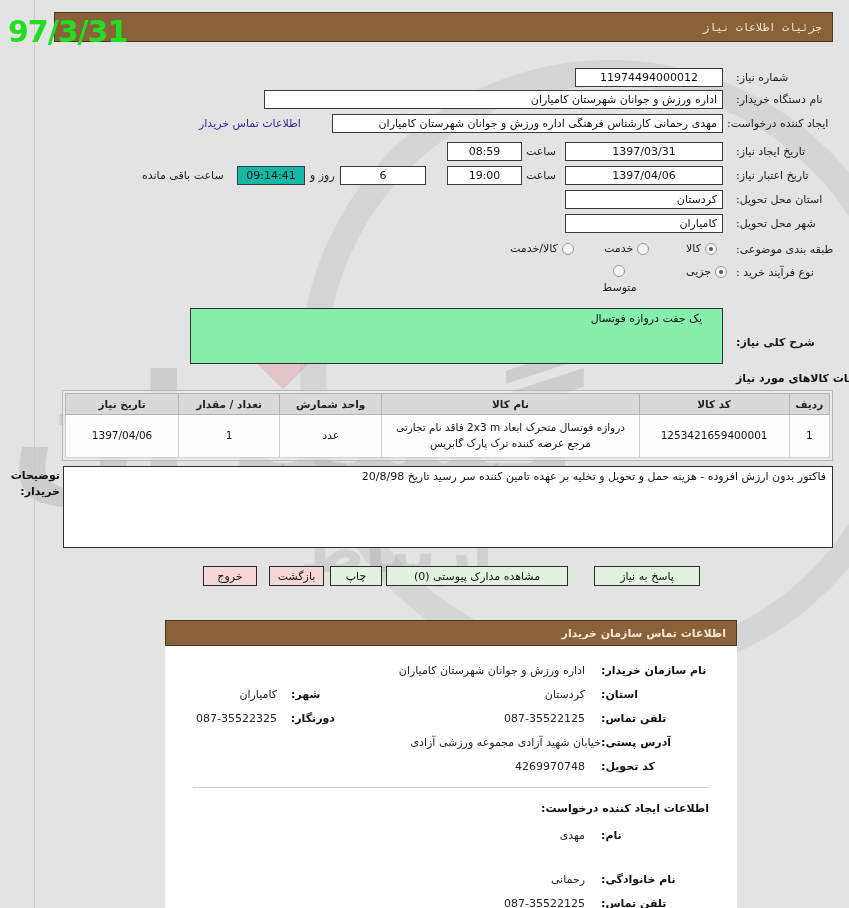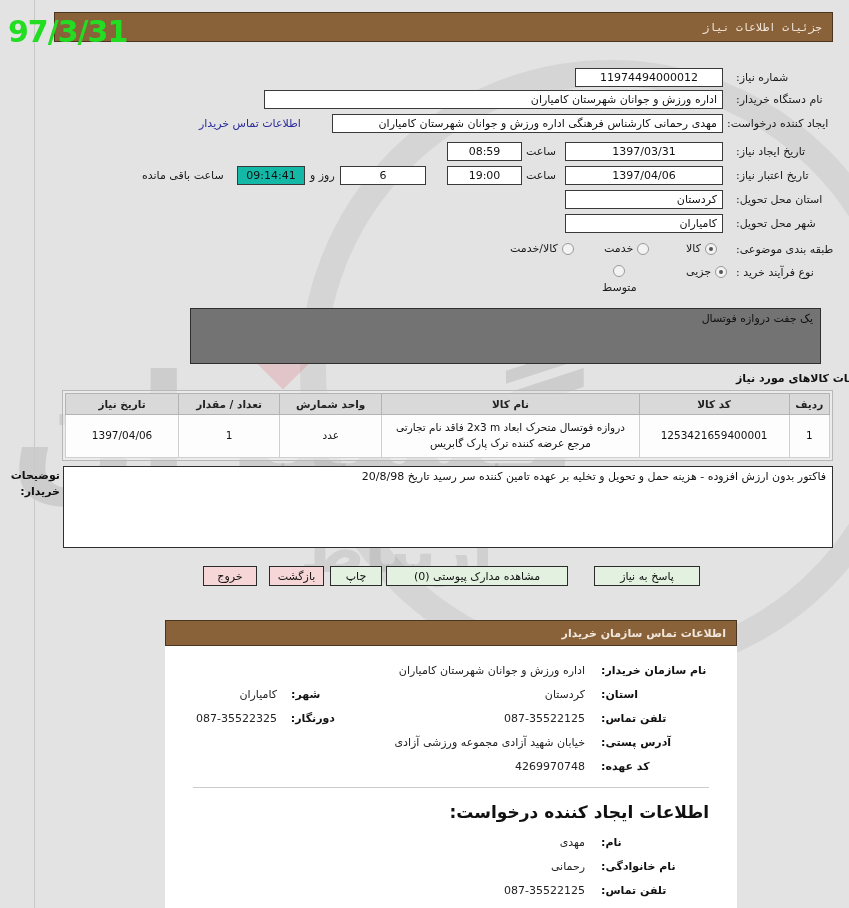--- a/index.html
+++ b/index.html
@@ -283,21 +283,21 @@
   .cvalue {
     color: #222;
     white-space: nowrap;
   }
   .divider {
     border-top: 1px solid #cccccc;
     margin: 14px 0 14px 0;
   }
   .sub-heading {
     font-weight: bold;
-    font-size: 17px;
+    font-size: 11px;
     color: #111;
     margin-bottom: 14px;
   }
 </style>
 </head>
 <body>
 
 <div class="watermark-layer">
   <div class="wm-arc"></div>
   <div class="wm-diamond"></div>
@@ -368,21 +368,21 @@
     <div class="radio-wrap" style="position:absolute; left:686px; top:265px;">
       <span class="radio checked"></span>
       <span class="radio-label">جزیی</span>
     </div>
     <div class="radio-wrap" style="position:absolute; left:602px; top:265px;flex-direction:column;">
       <span class="radio"></span>
       <span class="radio-label">متوسط</span>
     </div>
 
     <div class="flabel" style="position:absolute; left:736px; top:336px; font-weight:bold;">شرح کلی نیاز:</div>
-    <div style="position:absolute; left:190px; top:308px; width:631px; height:56px; background:#737373; border:1px solid #2f2f2f; box-sizing:border-box; padding:3px 7px; font-size:11px; text-align:right;">یک جفت دروازه فوتسال</div>
+    <div style="position:absolute; left:190px; top:308px; width:533px; height:56px; background:#86efac; border:1px solid #2f2f2f; box-sizing:border-box; padding:3px 20px; font-size:11px; text-align:right;">یک جفت دروازه فوتسال</div>
 
     <div class="section-heading" style="left:736px; top:372px;">اطلاعات کالاهای مورد نیاز</div>
   </div>
 
   <div class="goods-table-wrap">
     <table class="goods">
       <thead>
         <tr>
           <th style="width:34px;">ردیف</th>
           <th style="width:146px;">کد کالا</th>
@@ -436,39 +436,39 @@
 
     <div class="crow">
       <div class="clabel" style="width:108px;">تلفن تماس:</div>
       <div class="cvalue" style="margin-right:16px; width:250px;">087-35522125</div>
       <div class="clabel" style="width:44px;">دورنگار:</div>
       <div class="cvalue" style="margin-right:14px;">087-35522325</div>
     </div>
 
     <div class="crow">
       <div class="clabel" style="width:108px;">آدرس پستی:</div>
-      <div class="cvalue" style="margin-right:16px;">خیابان شهید آزادی مجموعه ورزشی آزادی</div>
-    </div>
-
-    <div class="crow">
-      <div class="clabel" style="width:108px;">کد عهده:</div>
+      <div class="cvalue" style="">خیابان شهید آزادی مجموعه ورزشی آزادی</div>
+    </div>
+
+    <div class="crow">
+      <div class="clabel" style="width:108px;">کد تحویل:</div>
       <div class="cvalue" style="margin-right:16px;">4269970748</div>
     </div>
 
     <div class="divider"></div>
 
     <div class="sub-heading">اطلاعات ایجاد کننده درخواست:</div>
 
     <div class="crow">
       <div class="clabel" style="width:108px;">نام:</div>
       <div class="cvalue" style="margin-right:16px;">مهدی</div>
     </div>
 
     <div class="crow">
-      <div class="clabel" style="width:108px;">نام خانوادگی:</div>
+      <div class="clabel" style="width:108px;margin-top:20px;">نام خانوادگی:</div>
       <div class="cvalue" style="margin-right:16px;">رحمانی</div>
     </div>
 
     <div class="crow">
       <div class="clabel" style="width:108px;">تلفن تماس:</div>
       <div class="cvalue" style="margin-right:16px;">087-35522125</div>
     </div>
 
   </div>
 

